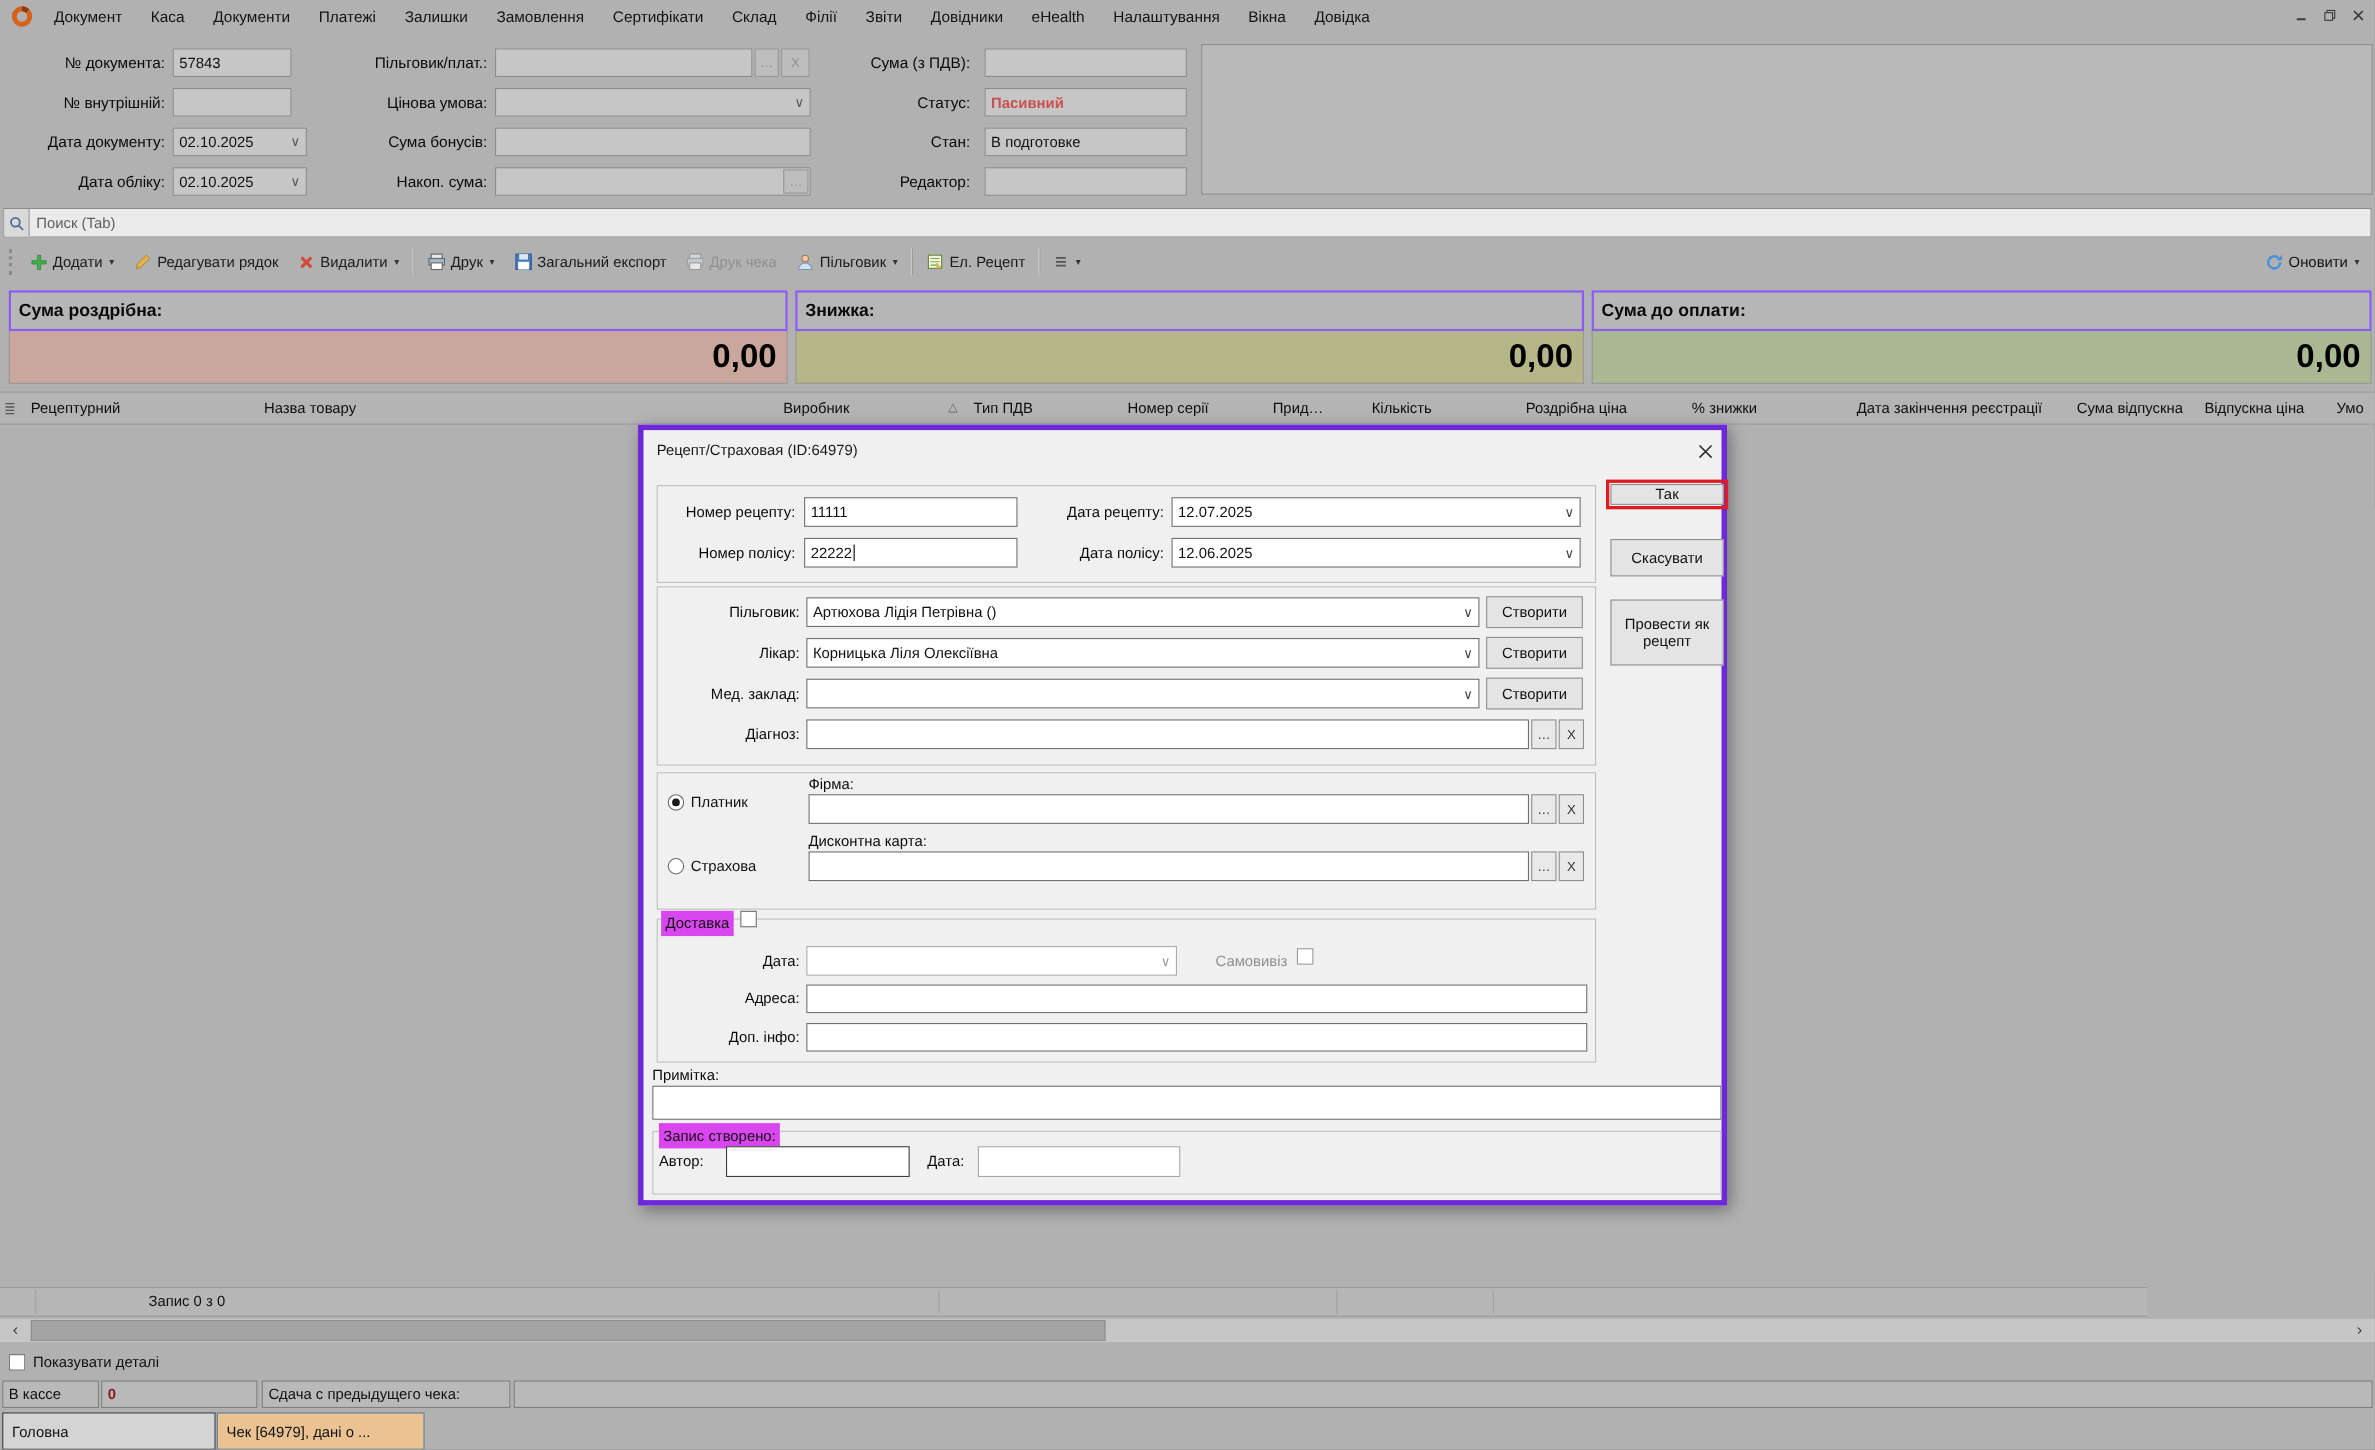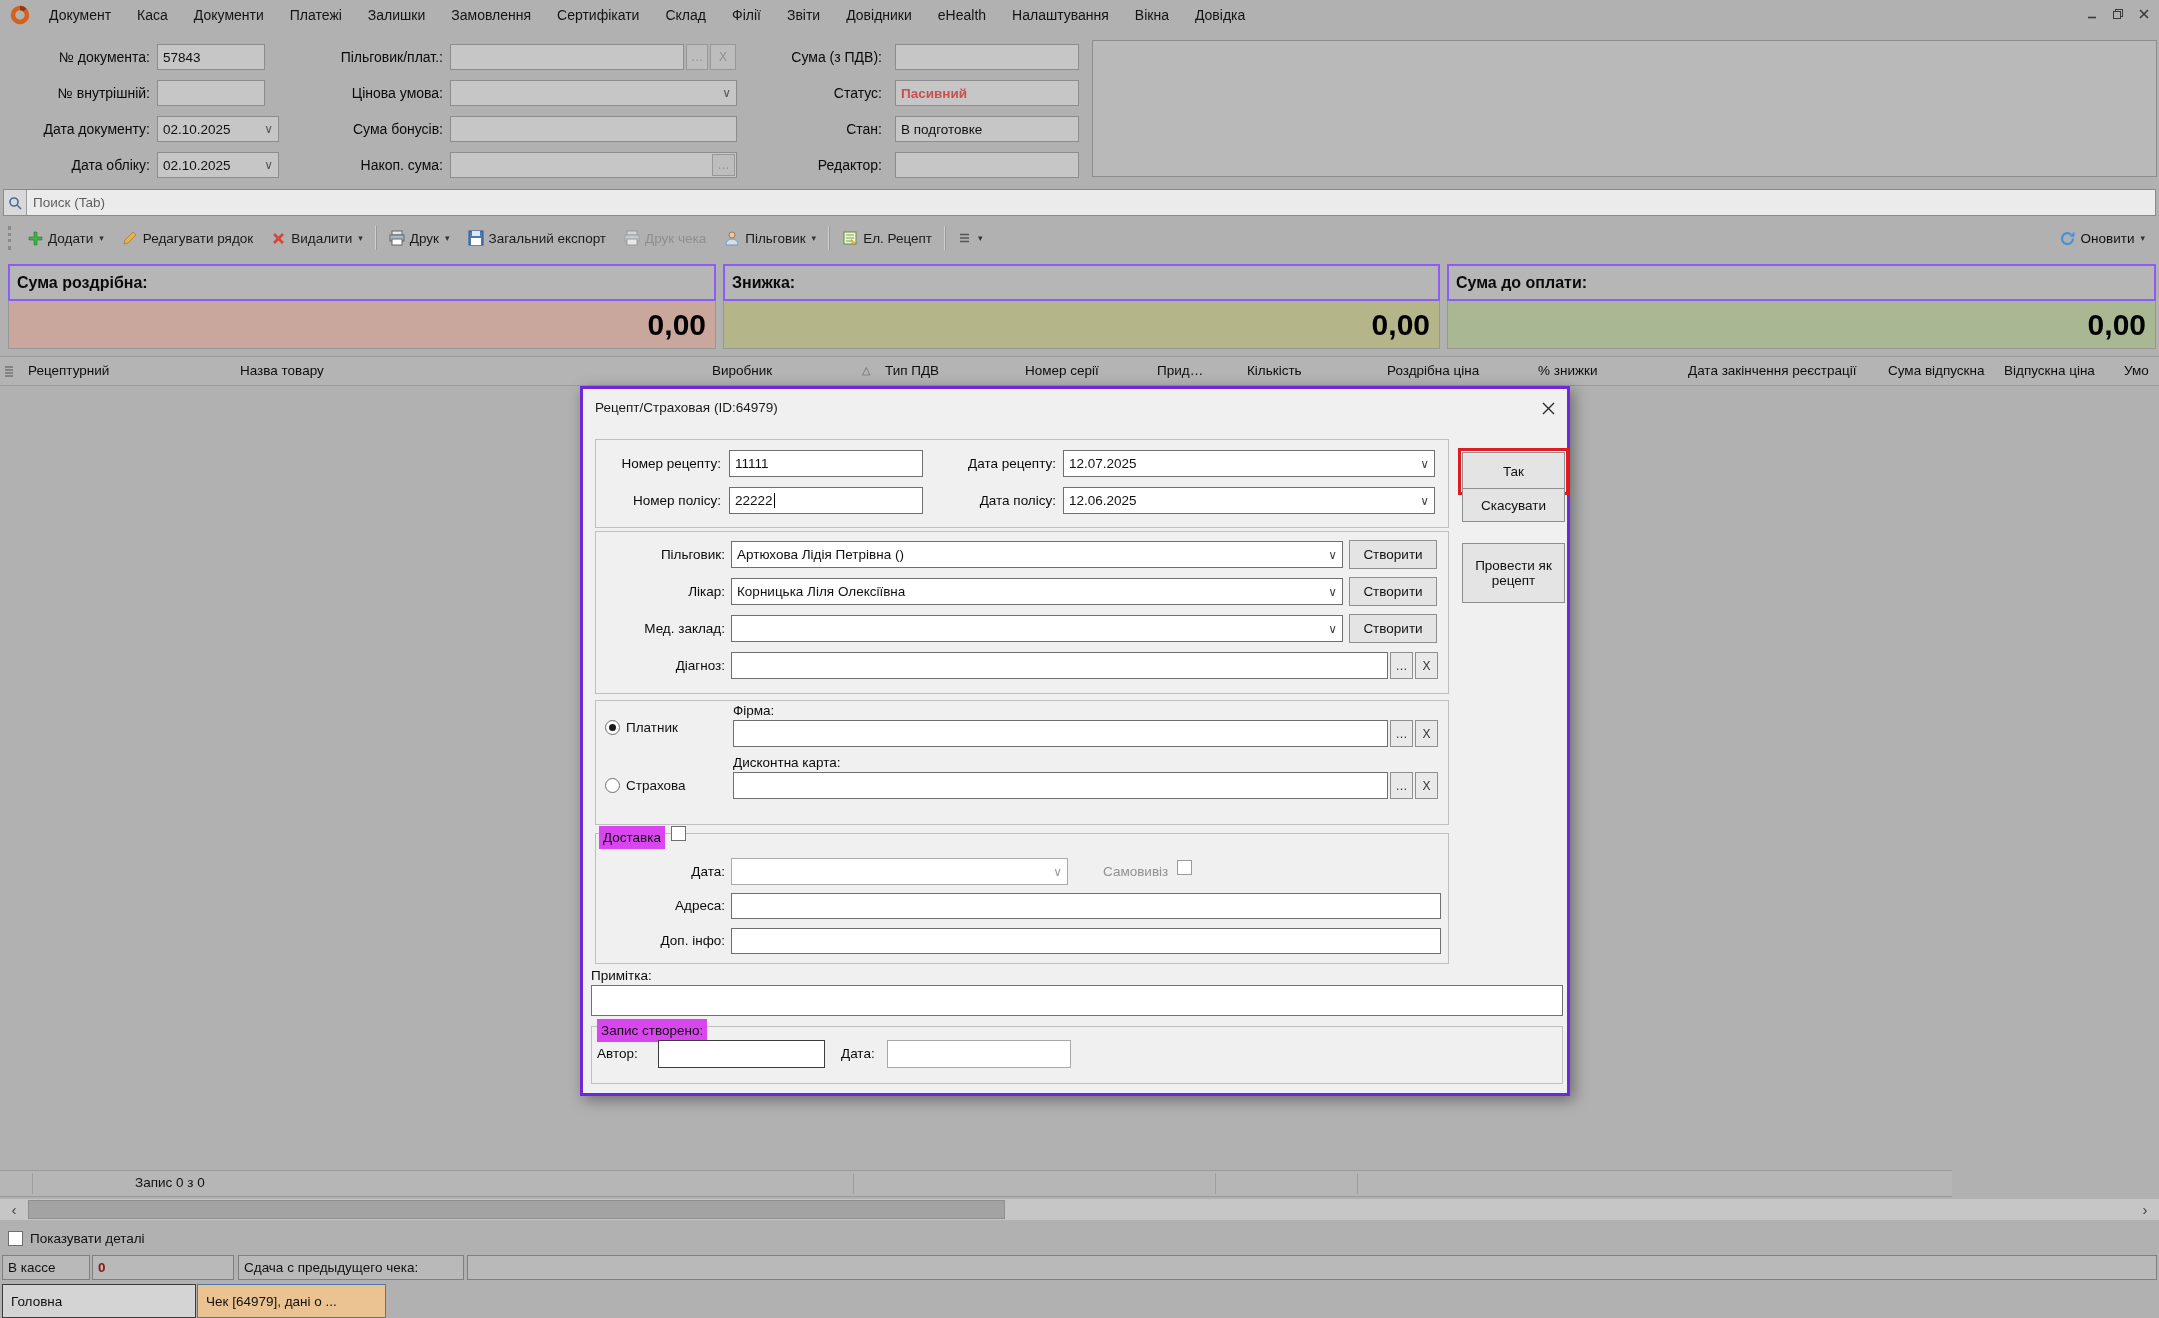--- a/index.html
+++ b/index.html
@@ -43,21 +43,21 @@
         justify-content:flex-end;padding-right:9px;font-size:30px;font-weight:bold;color:#000;}
   .pv1{background:#c9a79c;}.pv2{background:#b5b58a;}.pv3{background:#a9b892;}
   
   .thead{position:absolute;left:0;top:356px;width:2159px;height:30px;background:#b4b4b4;
          border-top:1px solid #9a9a9a;border-bottom:1px solid #9a9a9a;box-sizing:border-box;}
   .th{position:absolute;top:0;height:28px;line-height:28px;font-size:13.5px;color:#0e0e0e;text-align:left;cursor:default;}
   .th.left{text-align:left;}
   .sort{position:absolute;left:862px;top:7px;font-size:11px;color:#666;}
   
   .dlg{position:absolute;left:580px;top:386px;width:990px;height:710px;background:#f0f0f0;
-       border:3px solid #6d28d9;box-shadow:4px 4px 14px rgba(0,0,0,.38);box-sizing:border-box;}
+       border:5px solid #6d28d9;box-shadow:4px 4px 14px rgba(0,0,0,.38);box-sizing:border-box;}
   .dtitle{position:absolute;left:12px;top:11px;font-size:13.5px;color:#1a1a1a;}
   .dclose{position:absolute;left:954px;top:9px;width:22px;height:20px;display:flex;align-items:center;justify-content:center;}
   .grp{position:absolute;border:1px solid #bfbfbf;box-sizing:border-box;}
   .dlbl{position:absolute;font-size:13.5px;color:#0a0a0a;text-align:right;line-height:27px;}
   .dlbl.left{text-align:left;}
   .wfld{position:absolute;height:27px;background:#fff;border:1px solid #6f6f6f;box-sizing:border-box;
         font-size:13.5px;display:flex;align-items:center;padding:0 5px;}
   .wfld .dd{color:#444;}
   .wfld.dim{border-color:#ababab;}
   .wfld.dim .dd{color:#9a9a9a;}
@@ -336,21 +336,21 @@
     <div class="wfld" style="left:146px;top:98px;width:194px;">
         <span>22222</span>
         <span class="tcur"></span>
       </div>
     <div class="dlbl" style="left:348px;top:98px;width:125px;">Дата полісу:</div>
     <div class="wfld" style="left:480px;top:98px;width:372px;">
         <span>12.06.2025</span>
         <span class="dd">∨</span>
       </div>
 
-    <div class="btn hl" style="left:879px;top:63px;width:103px;height:39px;">Так</div>
+    <div class="btn hl" style="left:879px;top:49px;width:103px;height:19px;">Так</div>
     <div class="btn" style="left:879px;top:99px;width:103px;height:34px;">Скасувати</div>
 
     <div class="grp" style="left:12px;top:142px;width:854px;height:163px;"></div>
     <div class="dlbl" style="left:6px;top:152px;width:136px;">Пільговик:</div>
     <div class="wfld" style="left:148px;top:152px;width:612px;">
         <span>Артюхова Лідія Петрівна ()</span>
         <span class="dd">∨</span>
       </div>
     <div class="btn" style="left:766px;top:151px;width:88px;height:29px;">Створити</div>
     <div class="dlbl" style="left:6px;top:189px;width:136px;">Лікар:</div>

